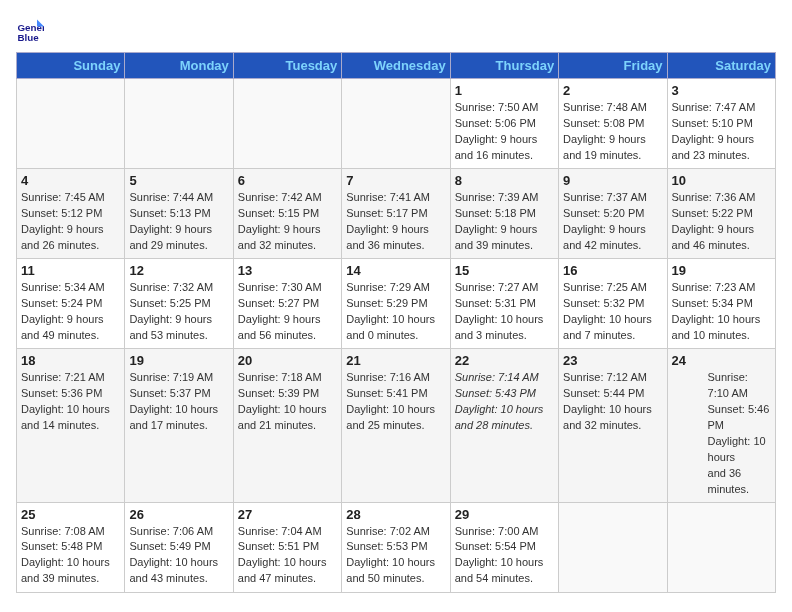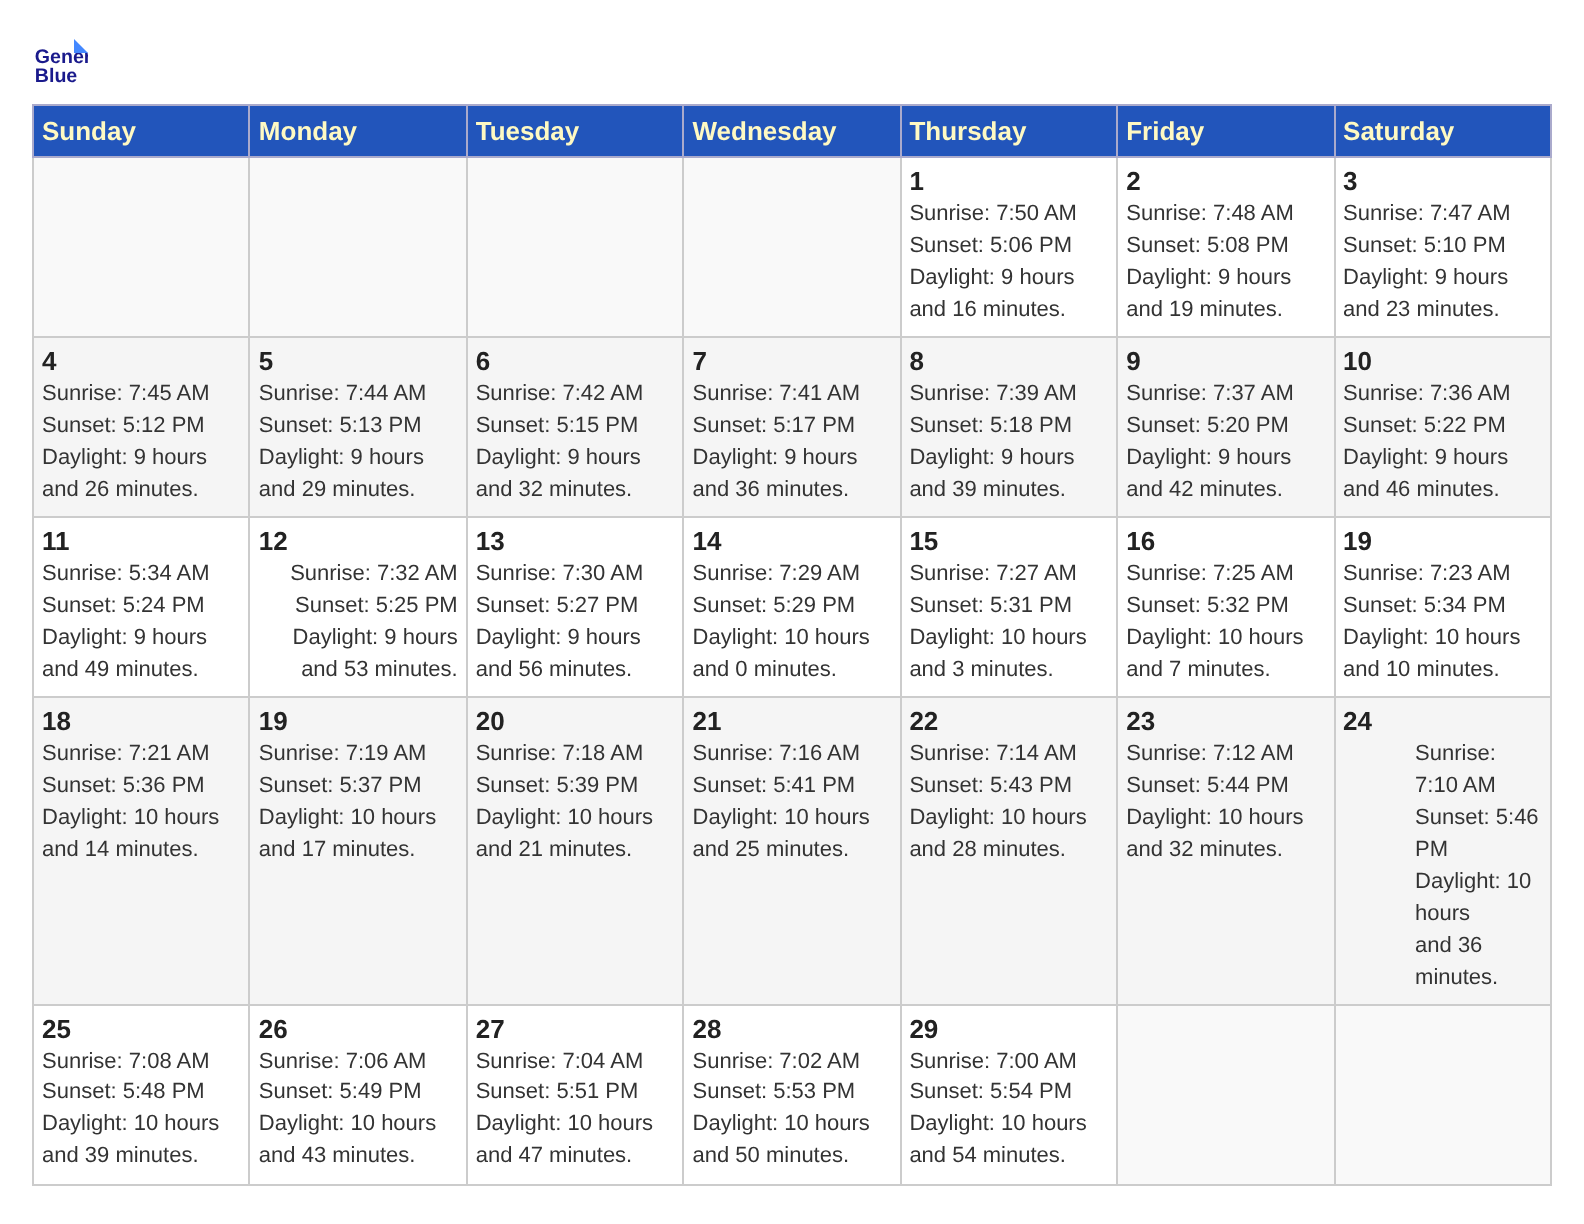--- a/index.html
+++ b/index.html
@@ -37,25 +37,25 @@
       font-size: 16px;
       color: #444;
     }
     table {
       width: 100%;
       border-collapse: collapse;
       table-layout: fixed;
     }
     thead tr th {
       background-color: #2255bb;
-      color: #fef9c3;
+      color: #7dd3fc;
       font-size: 13px;
       font-weight: bold;
       padding: 5px 4px;
-      text-align: left;
+      text-align: right;
       border: 1px solid #aac;
     }
     tbody tr td {
       vertical-align: top;
       border: 1px solid #ccc;
       padding: 4px 4px;
       font-size: 11px;
       color: #222;
       height: 90px;
       background: #fff;
@@ -193,21 +193,21 @@
       <tr>
         <td>
           <span class="day-num">11</span>
           <div class="day-info" style="white-space: pre-line;">Sunrise: 5:34 AM
 Sunset: 5:24 PM
 Daylight: 9 hours
 and 49 minutes.</div>
         </td>
         <td>
           <span class="day-num">12</span>
-          <div class="day-info" style="white-space: pre-line; text-align: right;">Sunrise: 7:32 AM
+          <div class="day-info" style="white-space: pre-line;">Sunrise: 7:32 AM
 Sunset: 5:25 PM
 Daylight: 9 hours
 and 53 minutes.</div>
         </td>
         <td>
           <span class="day-num">13</span>
           <div class="day-info" style="white-space: pre-line;">Sunrise: 7:30 AM
 Sunset: 5:27 PM
 Daylight: 9 hours
 and 56 minutes.</div>
@@ -265,21 +265,21 @@
         </td>
         <td>
           <span class="day-num">21</span>
           <div class="day-info" style="white-space: pre-line;">Sunrise: 7:16 AM
 Sunset: 5:41 PM
 Daylight: 10 hours
 and 25 minutes.</div>
         </td>
         <td>
           <span class="day-num">22</span>
-          <div class="day-info" style="white-space: pre-line;">Sunrise: 7:14 AM
+          <div class="day-info" style="white-space: pre-line; font-style: italic;">Sunrise: 7:14 AM
 Sunset: 5:43 PM
 Daylight: 10 hours
 and 28 minutes.</div>
         </td>
         <td>
           <span class="day-num">23</span>
           <div class="day-info" style="white-space: pre-line;">Sunrise: 7:12 AM
 Sunset: 5:44 PM
 Daylight: 10 hours
 and 32 minutes.</div>

